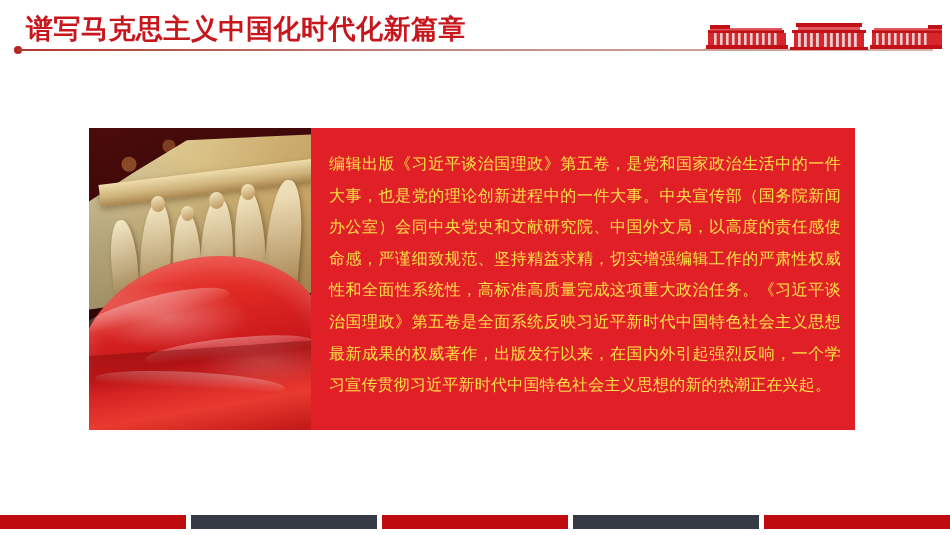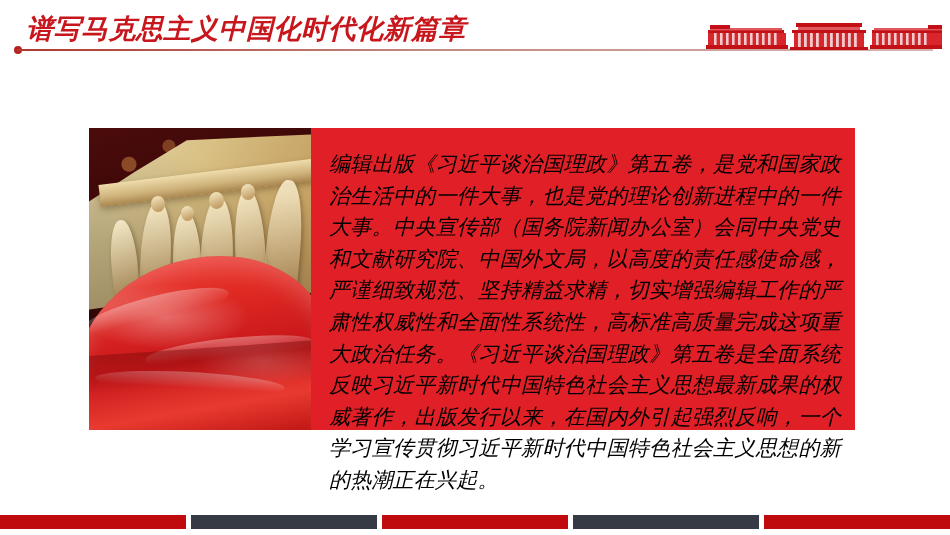--- a/index.html
+++ b/index.html
@@ -15,21 +15,20 @@
     position: relative;
   }
 
   
   .slide {
     position: absolute;
     inset: 0;
     width: 794px;
     height: 535px;
     background: #ffffff;
-    font-style: italic;
   }
 
   
   .header {
     position: absolute;
     left: 0;
     top: 0;
     width: 950px;
     height: 62px;
   }
@@ -180,22 +179,22 @@
   
   .text-panel {
     position: relative;
     flex: 1 1 auto;
     background: #e01f26;
     padding: 20px 14px 18px 18px;
     box-sizing: border-box;
   }
   .body-text {
     margin: 0;
-    color: #000000;
-    font-size: 21px;
+    color: #fde047;
+    font-size: 16px;
     line-height: 31.6px;
     text-align: justify;
     text-justify: inter-ideograph;
     letter-spacing: 0.2px;
     word-break: break-all;
   }
 
   
   .bottom-bar {
     position: absolute;

